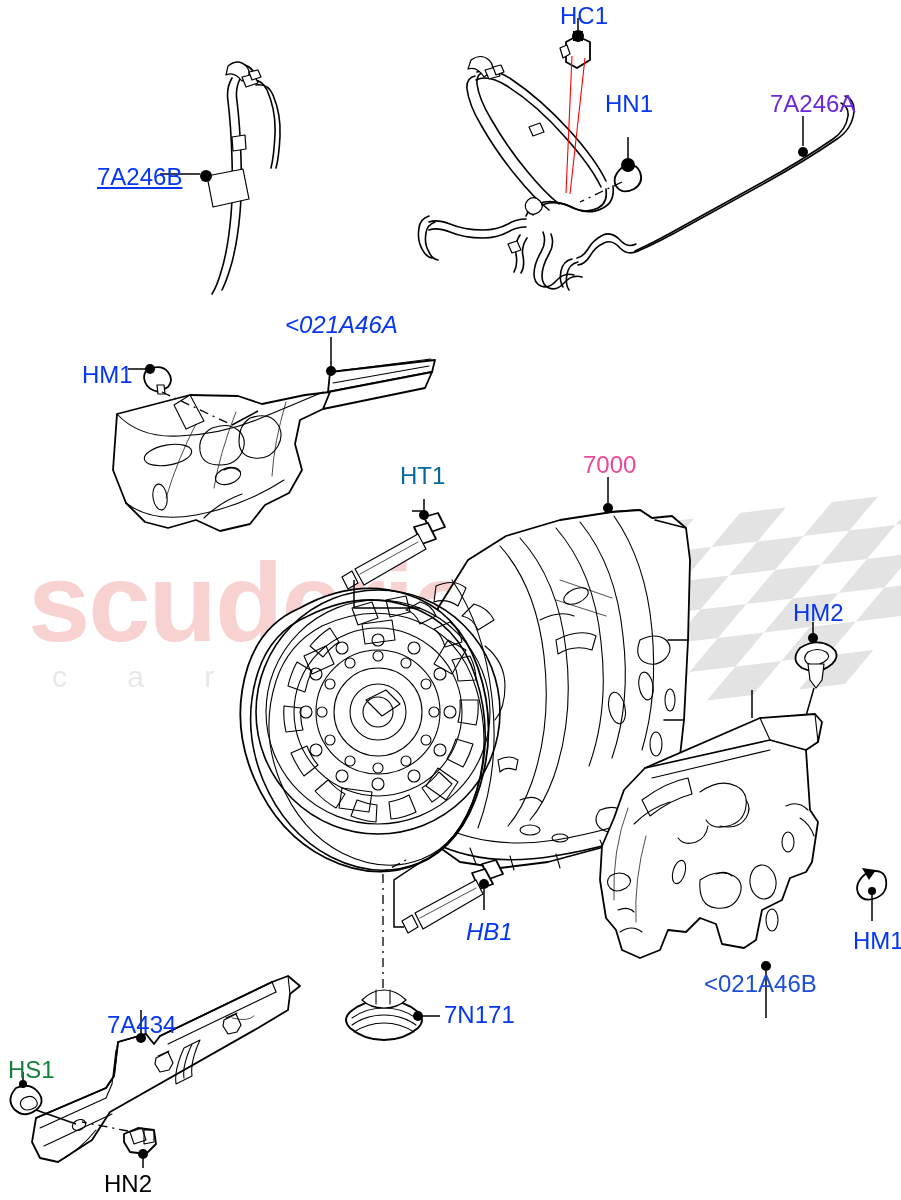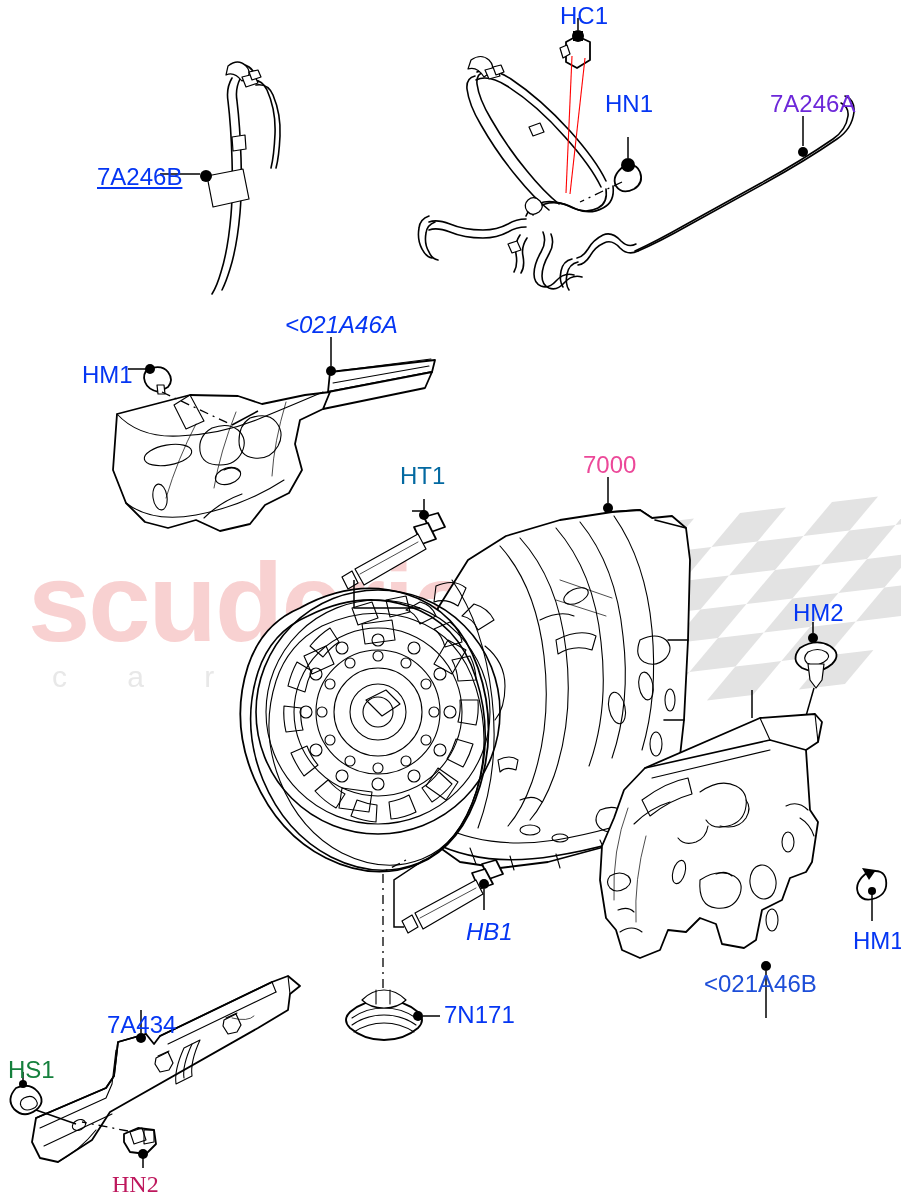--- a/index.html
+++ b/index.html
@@ -441,16 +441,16 @@
       <div class="lbl" style="left: 82px; top: 363px; color: rgb(5, 54, 243);">HM1</div>
       <div class="lbl" style="left: 400px; top: 464px; color: #0369a1;">HT1</div>
       <div class="lbl" style="left: 583px; top: 453px; color: #ec4899;">7000</div>
       <div class="lbl" style="left: 793px; top: 601px; color: rgb(5, 54, 243);">HM2</div>
       <div class="lbl" style="left: 466px; top: 920px; color: rgb(5, 54, 243); font-style: italic;">HB1</div>
       <div class="lbl" style="left: 853px; top: 929px; color: rgb(5, 54, 243);">HM1</div>
       <div class="lbl" style="left: 704px; top: 972px; color: #1d4ed8;">&lt;021A46B</div>
       <div class="lbl" style="left: 444px; top: 1003px; color: rgb(5, 54, 243);">7N171</div>
       <div class="lbl" style="left: 107px; top: 1013px; color: rgb(5, 54, 243);">7A434</div>
       <div class="lbl" style="left: 8px; top: 1050px; color: #15803d; margin-top: 8px;">HS1</div>
-      <div class="lbl" style="left: 112px; top: 1172px; color: #be185d; font-family: Liberation Serif, serif;">HN2</div>
+      <div class="lbl" style="left: 104px; top: 1172px; color: #000000;">HN2</div>
     </div>
 
 </div>
 
 </body></html>

